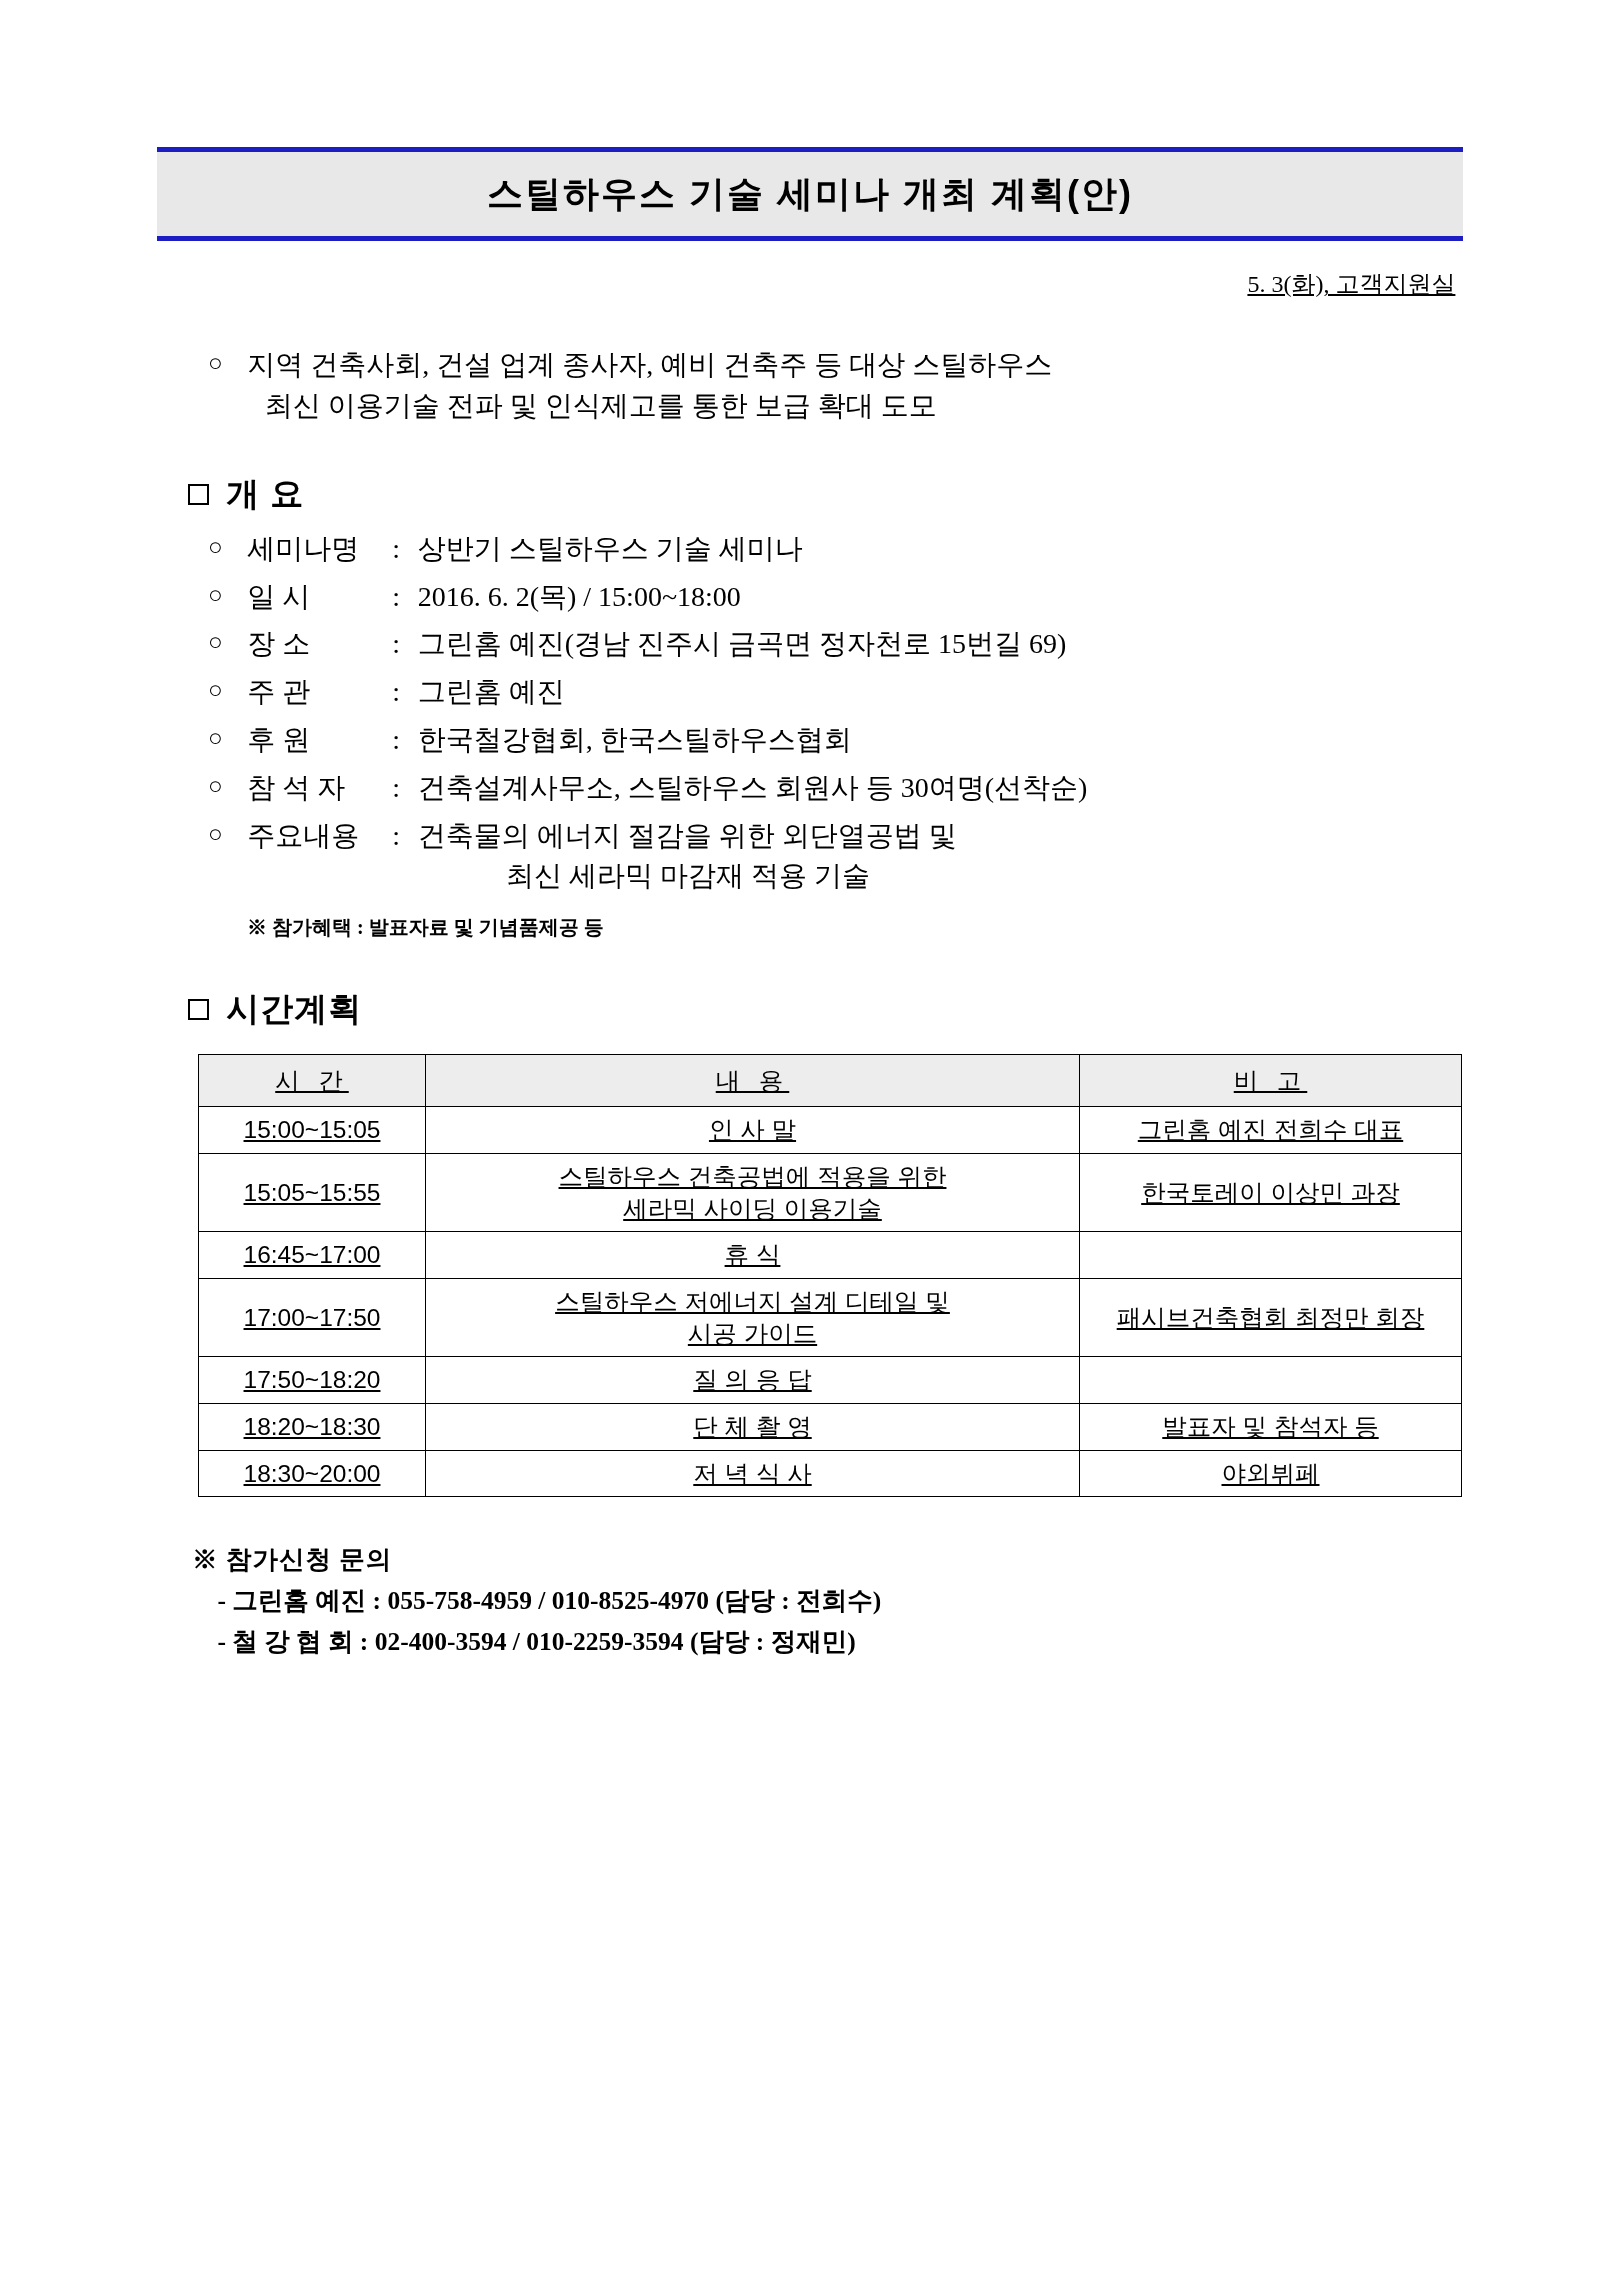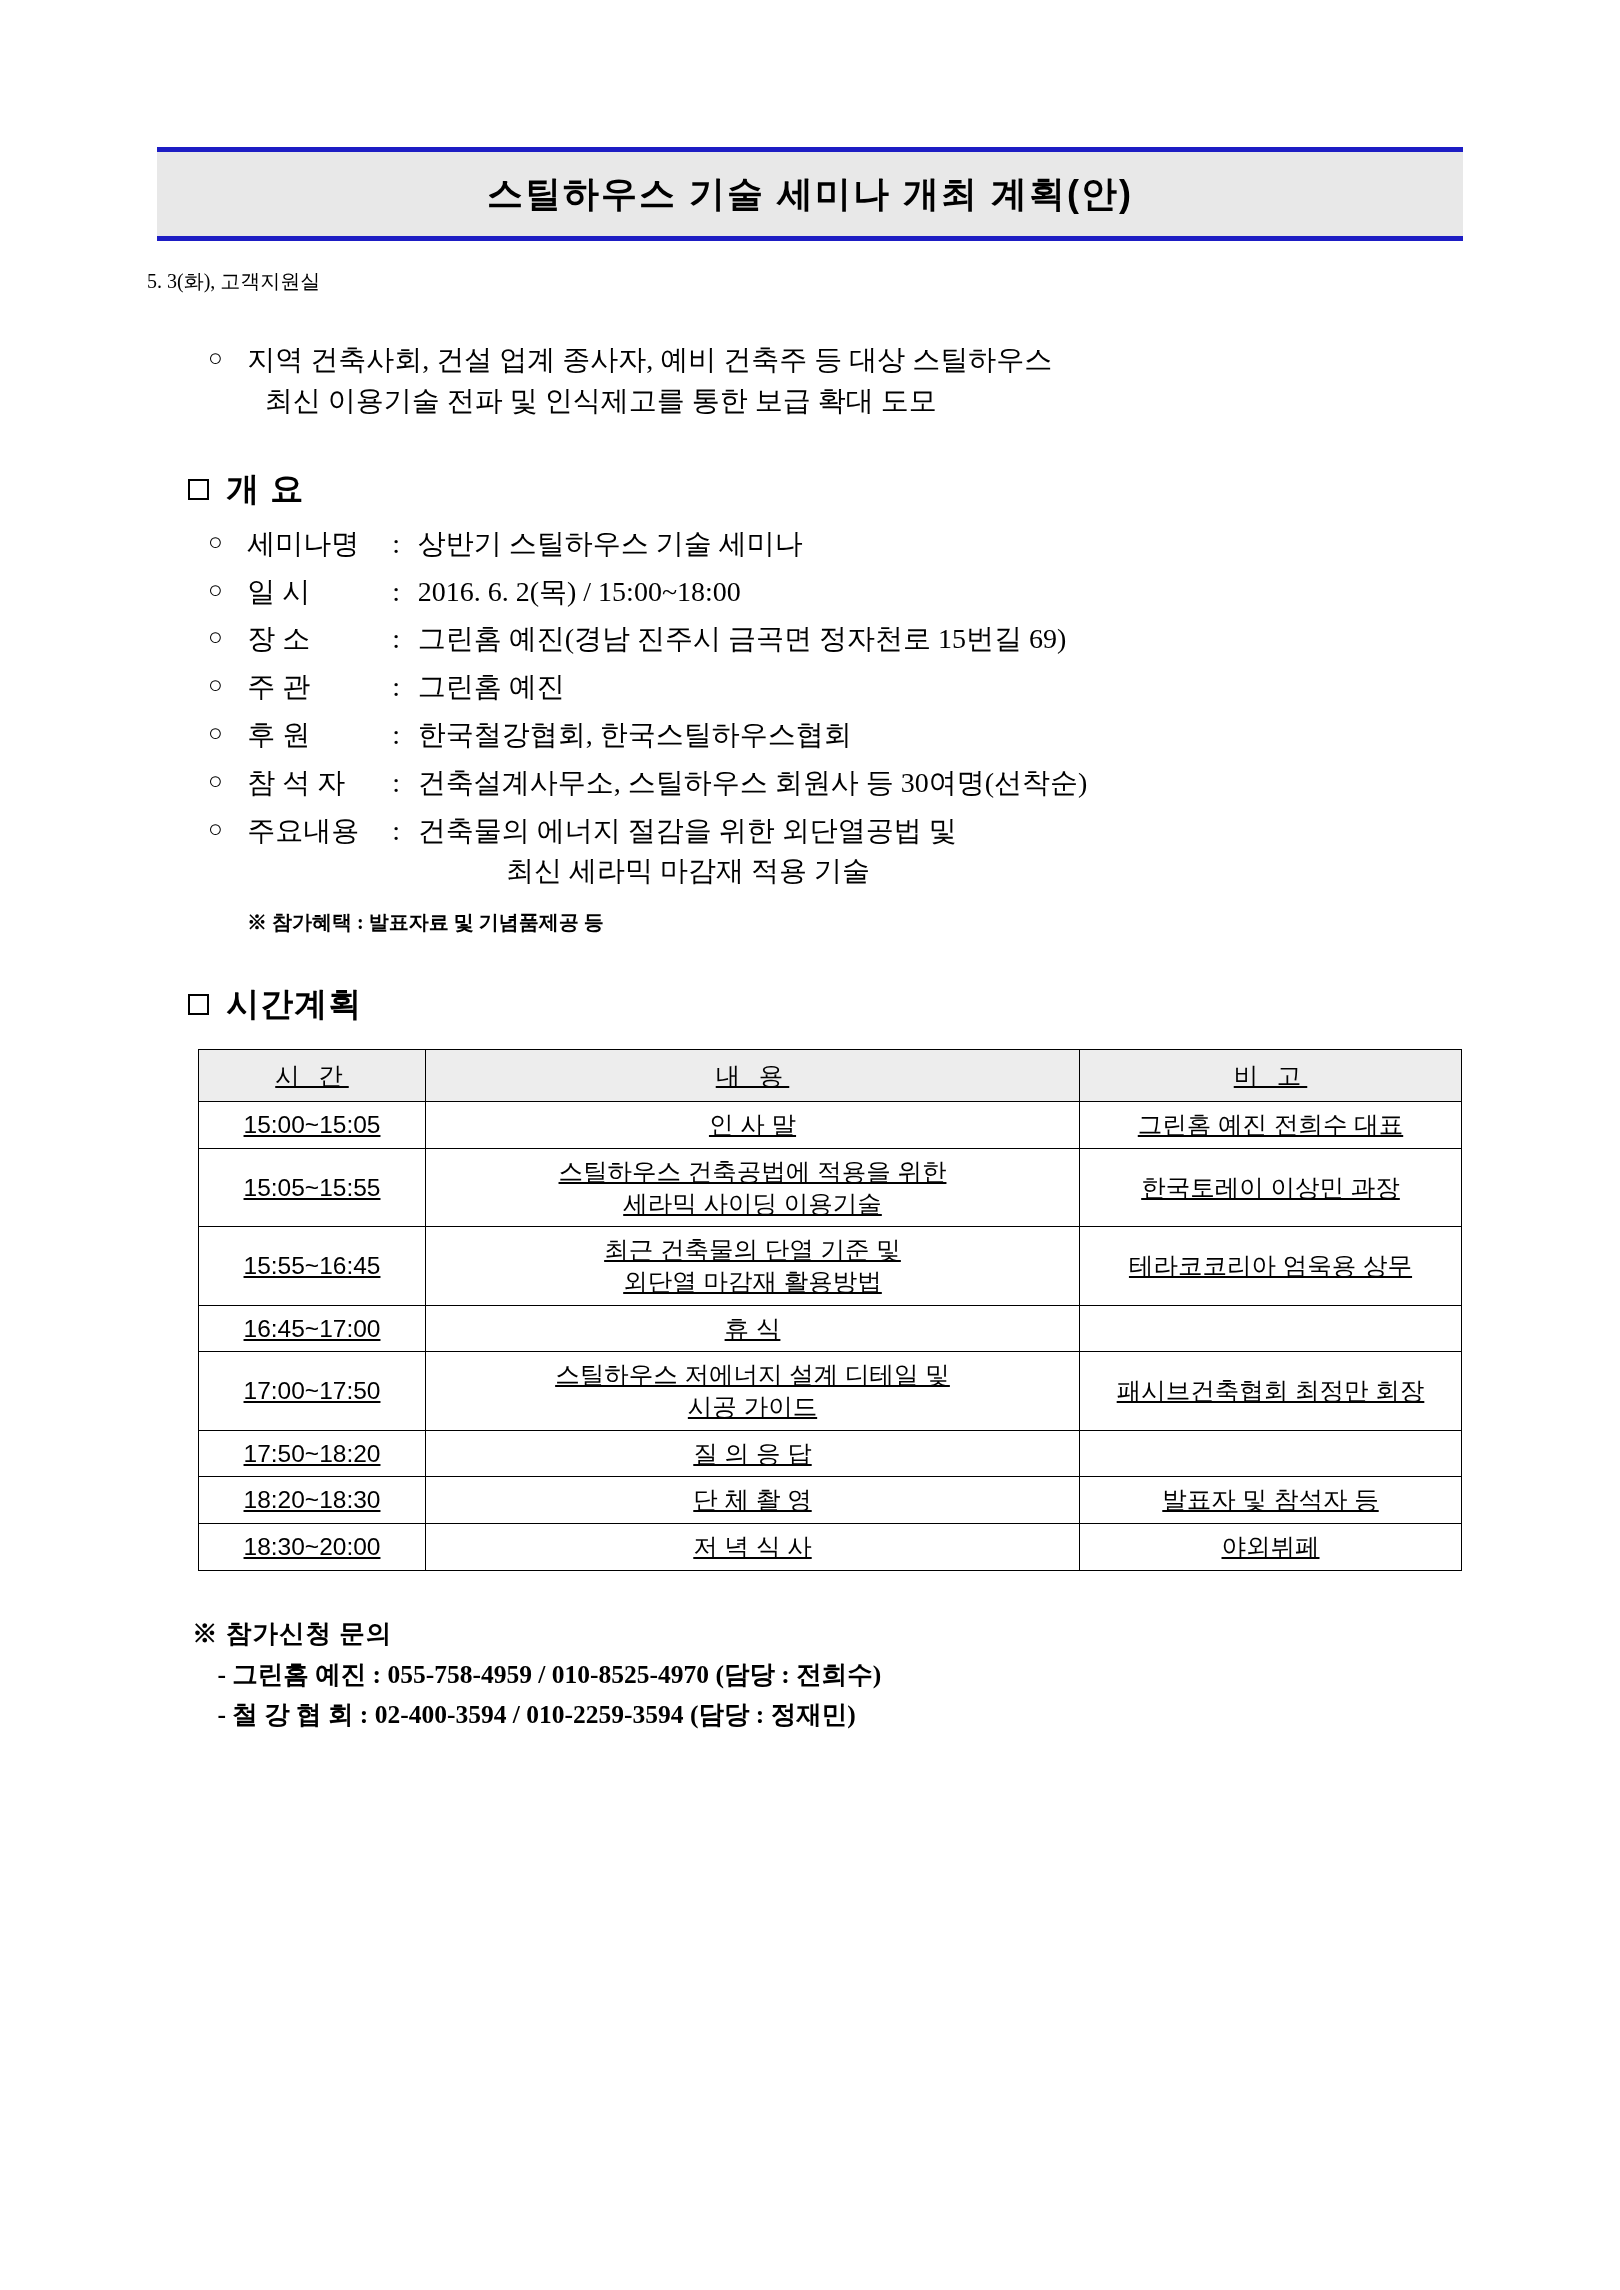--- a/index.html
+++ b/index.html
@@ -36,24 +36,25 @@
   .title-banner .title-text {
     font-family: "Liberation Sans", "DejaVu Sans", sans-serif;
     font-weight: bold;
     font-size: 36px;
     letter-spacing: 2px;
     color: #000;
     white-space: nowrap;
   }
 
   .subtitle {
-    text-align: left;
+    text-align: right;
     margin: 27.4px 17.6px 0 0;
-    font-size: 20px;
+    font-size: 24px;
     font-family: "Liberation Serif", serif;
+    text-decoration: underline;
   }
 
   
   .section {
     margin-top: 45px;
   }
   .section-head {
     display: flex;
     align-items: center;
     font-weight: bold;
@@ -291,28 +292,20 @@
           </tr>
           <tr>
             <td class="time">15:05~15:55</td>
             <td class="tight-line">
               <div>스틸하우스 건축공법에 적용을 위한</div>
               <div>세라믹 사이딩 이용기술</div>
             </td>
             <td>한국토레이 이상민 과장</td>
           </tr>
           <tr>
-            <td class="time">15:55~16:45</td>
-            <td class="tight-line">
-              <div>최근 건축물의 단열 기준 및</div>
-              <div>외단열 마감재 활용방법</div>
-            </td>
-            <td>테라코코리아 엄욱용 상무</td>
-          </tr>
-          <tr>
             <td class="time">16:45~17:00</td>
             <td class="tight-line">
               <span>휴  식</span>
             </td>
             <td></td>
           </tr>
           <tr>
             <td class="time">17:00~17:50</td>
             <td class="tight-line">
               <div>스틸하우스 저에너지 설계 디테일 및</div>

